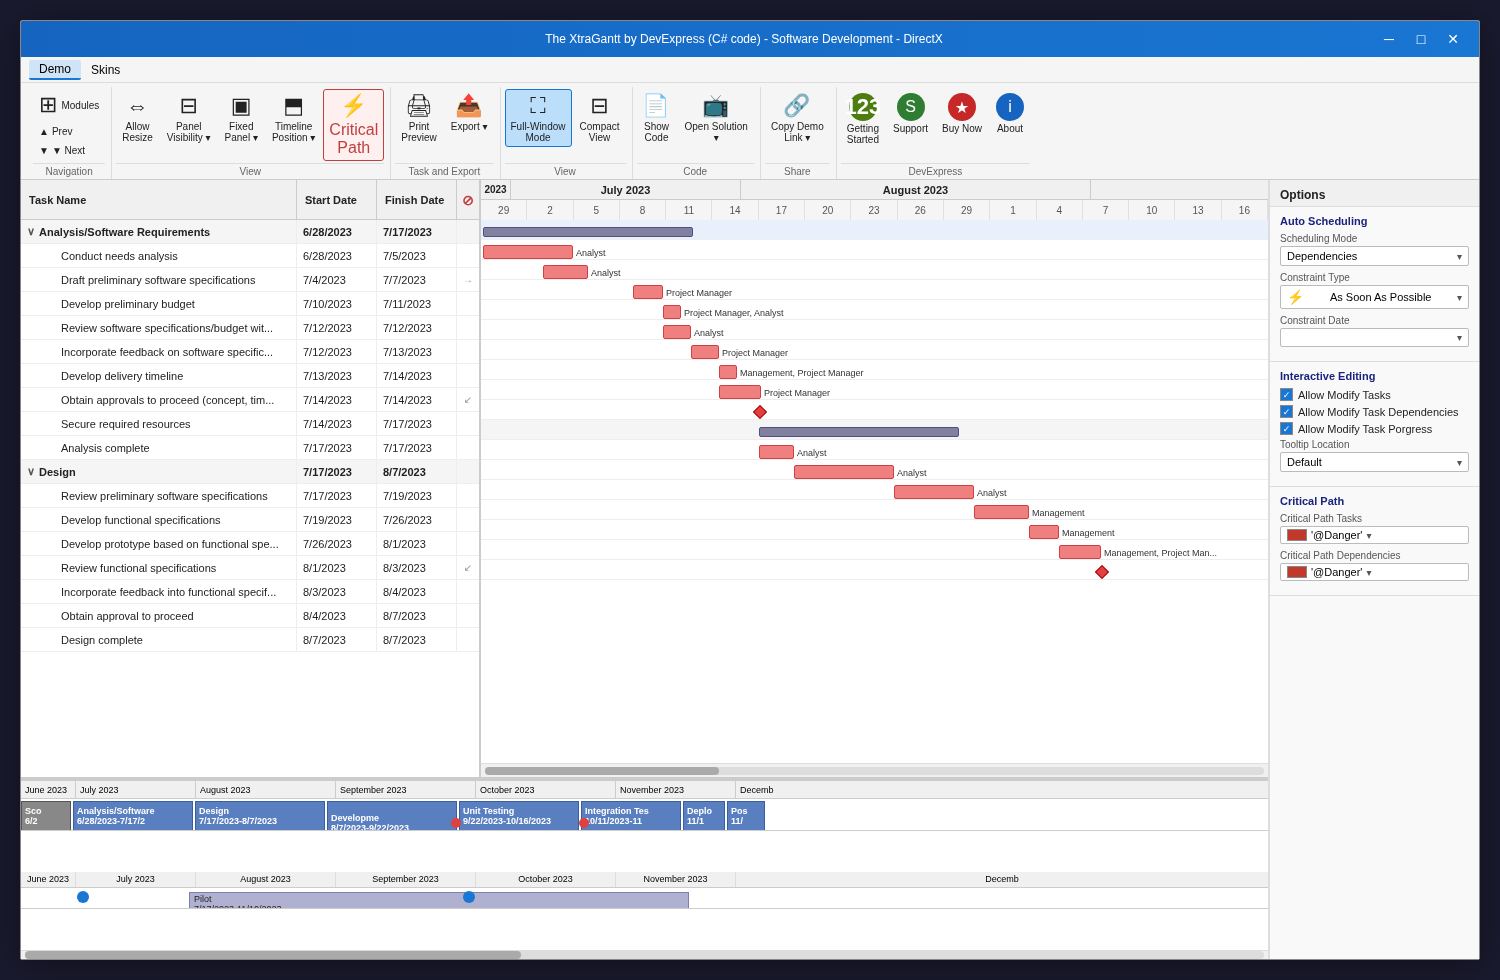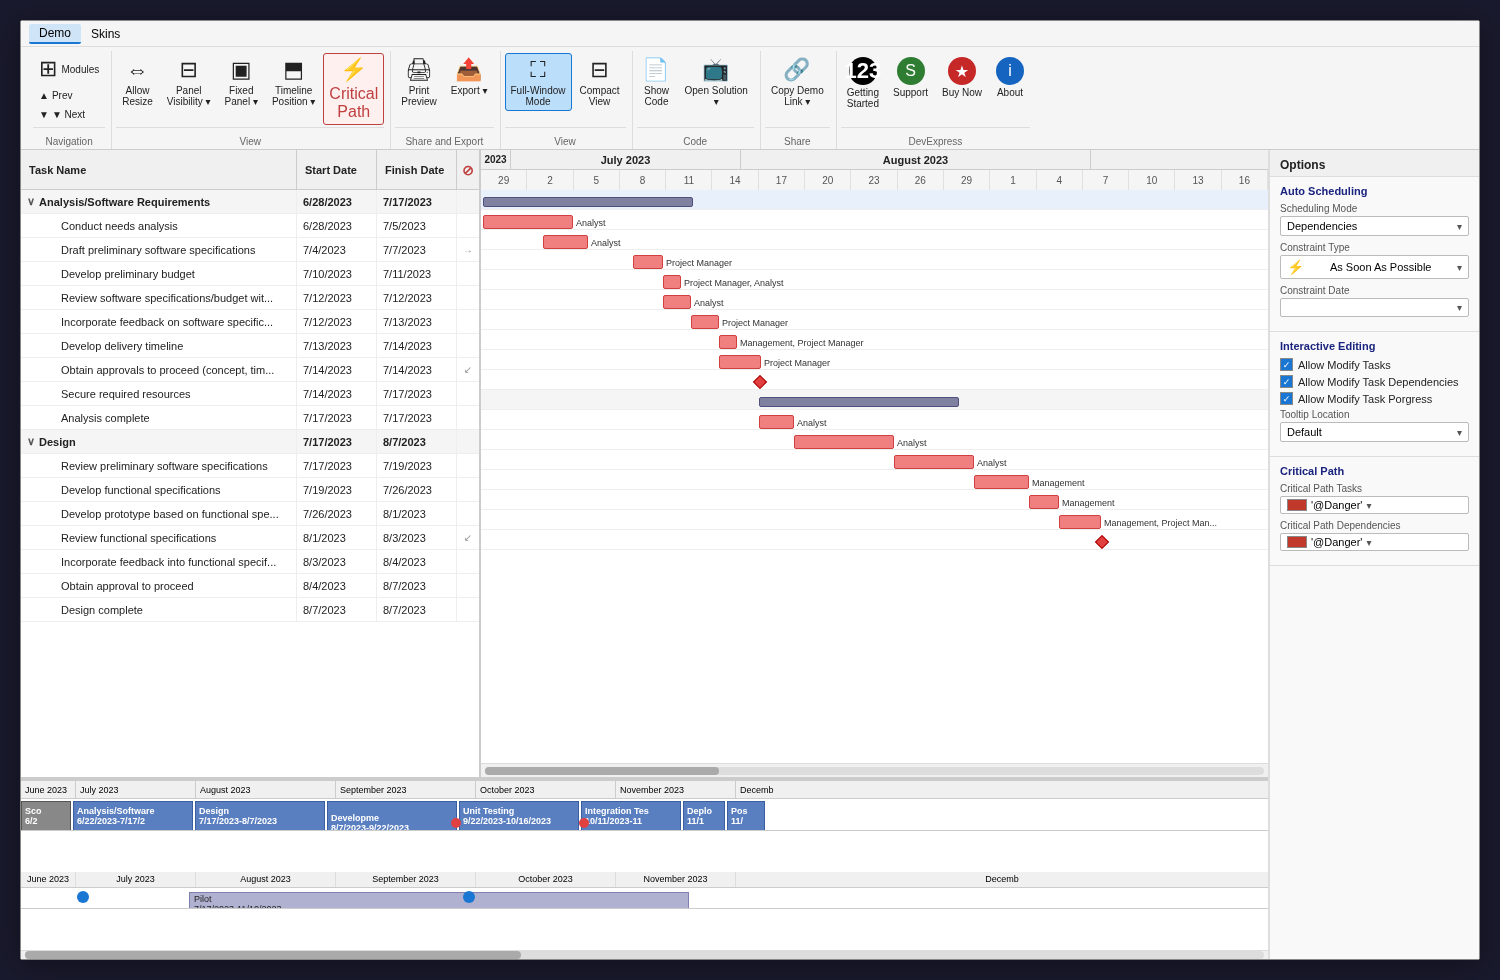--- a/index.html
+++ b/index.html
@@ -10,21 +10,21 @@
     .title-bar-controls { display: flex; gap: 4px; }
     .title-bar-btn { width: 28px; height: 22px; background: transparent; border: none; color: #fff; font-size: 14px; cursor: pointer; display: flex; align-items: center; justify-content: center; border-radius: 2px; }
     .menu-bar { background: #f5f5f5; height: 26px; display: flex; align-items: center; padding: 0 8px; border-bottom: 1px solid #ddd; flex-shrink: 0; }
     .menu-item { padding: 2px 10px; font-size: 12px; cursor: pointer; border-radius: 2px; }
     .menu-item:hover, .menu-item.active { background: #d0e4f7; }
     .menu-item.active { border-bottom: 2px solid #1976d2; }
     .ribbon { background: #f5f5f5; border-bottom: 1px solid #ccc; padding: 4px 8px 0; flex-shrink: 0; display: flex; align-items: stretch; gap: 0; }
     .ribbon-group { display: flex; flex-direction: column; align-items: center; padding: 2px 6px 2px 4px; border-right: 1px solid #ddd; }
     .ribbon-group:last-child { border-right: none; }
     .ribbon-group-items { display: flex; align-items: flex-start; gap: 2px; flex: 1; }
-    .ribbon-group-label { font-size: 10px; color: #666; margin-top: 2px; padding-top: 8px; border-top: 1px solid #ddd; width: 100%; text-align: center; }
+    .ribbon-group-label { font-size: 10px; color: #666; margin-top: 2px; padding-top: 2px; border-top: 1px solid #ddd; width: 100%; text-align: center; }
     .ribbon-btn { display: flex; flex-direction: column; align-items: center; justify-content: flex-start; cursor: pointer; padding: 3px 5px; border-radius: 3px; border: 1px solid transparent; min-width: 40px; font-size: 10px; text-align: center; background: transparent; color: #222; gap: 2px; }
     .ribbon-btn.active { background: #bbdefb; border-color: #1976d2; }
     .ribbon-btn-small { display: flex; flex-direction: row; align-items: center; cursor: pointer; padding: 2px 5px; border-radius: 3px; border: 1px solid transparent; font-size: 10px; background: transparent; color: #222; gap: 3px; width: 100%; }
     .main-content { display: flex; flex: 1; overflow: hidden; background: #fff; }
     .gantt-area { flex: 1; display: flex; flex-direction: column; overflow: hidden; border-right: 1px solid #ddd; }
     .gantt-main { flex: 1; display: flex; overflow: hidden; border-bottom: 2px solid #ccc; }
     .gantt-table { width: 460px; min-width: 460px; border-right: 2px solid #ccc; display: flex; flex-direction: column; overflow: hidden; }
     .gantt-header { background: #f0f0f0; border-bottom: 1px solid #ccc; display: flex; height: 40px; align-items: center; flex-shrink: 0; }
     .gantt-header-cell { padding: 0 8px; font-size: 11px; font-weight: 600; color: #222; border-right: 1px solid #ccc; height: 100%; display: flex; align-items: center; }
     .task-name-col { flex: 1; }
@@ -70,20 +70,29 @@
     .timeline-bottom { height: 180px; border-top: 2px solid #ccc; display: flex; flex-direction: column; overflow: hidden; flex-shrink: 0; gap: 41px; }
     .scrollbar-area { height: 14px; background: #f0f0f0; border-top: 1px solid #ddd; display: flex; align-items: center; padding: 0 4px; }
     .scrollbar-track { flex: 1; height: 8px; background: #ddd; border-radius: 4px; position: relative; }
     .scrollbar-thumb { position: absolute; left: 0; width: 30%; height: 100%; background: #aaa; border-radius: 4px; }
   </style>
 </head>
 <body>
 
 <div class="window">
 
+  <div class="title-bar">
+    <div style="width:80px"></div>
+    <div class="title-bar-title">The XtraGantt by DevExpress (C# code) - Software Development - DirectX</div>
+    <div class="title-bar-controls">
+      <button class="title-bar-btn">─</button>
+      <button class="title-bar-btn">□</button>
+      <button class="title-bar-btn close">✕</button>
+    </div>
+  </div>
 
   <div class="menu-bar">
     <div class="menu-item active">Demo</div>
     <div class="menu-item">Skins</div>
   </div>
 
   <div class="ribbon">
 
     <div class="ribbon-group">
       <div class="ribbon-group-items">
@@ -141,21 +150,21 @@
         <div class="ribbon-btn">
           <span style="font-size:22px;">🖨</span>
           <span style="font-size:10px;white-space:pre-line;">Print
 Preview</span>
         </div>
         <div class="ribbon-btn">
           <span style="font-size:22px;">📤</span>
           <span style="font-size:10px;">Export ▾</span>
         </div>
       </div>
-      <div class="ribbon-group-label">Share and Export</div>
+      <div class="ribbon-group-label">Task and Export</div>
     </div>
 
     <div class="ribbon-group">
       <div class="ribbon-group-items">
         <div class="ribbon-btn active">
           <span style="font-size:22px;">⛶</span>
           <span style="font-size:10px;white-space:pre-line;">Full-Window
 Mode</span>
         </div>
         <div class="ribbon-btn">
@@ -190,21 +199,21 @@
           <span style="font-size:10px;white-space:pre-line;">Copy Demo
 Link ▾</span>
         </div>
       </div>
       <div class="ribbon-group-label">Share</div>
     </div>
 
     <div class="ribbon-group">
       <div class="ribbon-group-items">
         <div class="ribbon-btn">
-          <span style="font-size:22px;display:inline-flex;width:28px;height:28px;background:#000000;border-radius:50%;align-items:center;justify-content:center;color:#fff;font-weight:700;">123</span>
+          <span style="font-size:22px;display:inline-flex;width:28px;height:28px;background:#4d7c0f;border-radius:50%;align-items:center;justify-content:center;color:#fff;font-weight:700;">123</span>
           <span style="font-size:10px;white-space:pre-line;">Getting
 Started</span>
         </div>
         <div class="ribbon-btn">
           <span style="font-size:22px;display:inline-flex;width:28px;height:28px;background:#2e7d32;border-radius:50%;align-items:center;justify-content:center;color:#fff;font-size:16px;">S</span>
           <span style="font-size:10px;">Support</span>
         </div>
         <div class="ribbon-btn">
           <span style="font-size:22px;display:inline-flex;width:28px;height:28px;background:#c62828;border-radius:50%;align-items:center;justify-content:center;color:#fff;font-size:16px;">★</span>
           <span style="font-size:10px;">Buy Now</span>
@@ -536,21 +545,21 @@
 
           <div style="position:absolute;top:20px;left:0;right:0;height:36px;">
 
             <div style="position:absolute;left:0;width:50px;height:30px;background:#888;border:1px solid #555;display:flex;flex-direction:column;justify-content:center;padding:0 3px;color:#fff;font-size:9px;font-weight:600;overflow:hidden;">
               <div>Sco</div>
               <div>6/2</div>
             </div>
 
             <div style="position:absolute;left:52px;width:120px;height:30px;background:#5a7fc0;border:1px solid #3a5fa0;display:flex;flex-direction:column;justify-content:center;padding:0 3px;color:#fff;font-size:9px;font-weight:600;overflow:hidden;">
               <div>Analysis/Software</div>
-              <div>6/22/2023-7/17/2</div>
+              <div>6/28/2023-7/17/2</div>
             </div>
 
             <div style="position:absolute;left:174px;width:130px;height:30px;background:#5a7fc0;border:1px solid #3a5fa0;display:flex;flex-direction:column;justify-content:center;padding:0 3px;color:#fff;font-size:9px;font-weight:600;overflow:hidden;">
               <div>Design</div>
               <div>7/17/2023-8/7/2023</div>
             </div>
 
             <div style="position:absolute;left:306px;width:130px;height:44px;background:#5a7fc0;border:1px solid #3a5fa0;display:flex;flex-direction:column;justify-content:center;padding:0 3px;color:#fff;font-size:9px;font-weight:600;overflow:hidden;">
               <div>Developme</div>
               <div>8/7/2023-9/22/2023</div>

